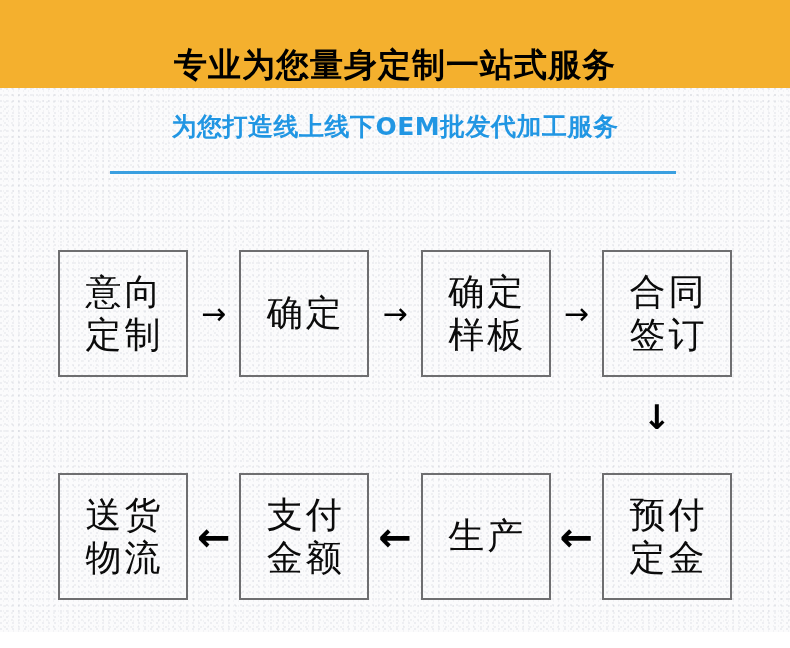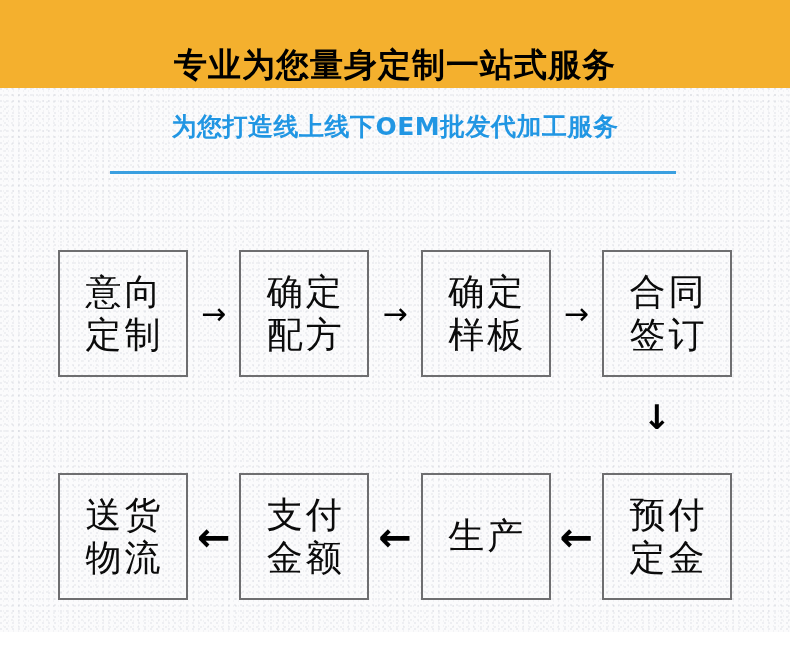--- a/index.html
+++ b/index.html
@@ -174,21 +174,20 @@
 
       <div class="flow-box">
         <span class="line">意向</span>
         <span class="line">定制</span>
       </div>
 
       <div class="arrow arrow-right">→</div>
 
       <div class="flow-box">
         <span class="line">确定</span>
-        <span class="line">配方</span>
       </div>
 
       <div class="arrow arrow-right">→</div>
 
       <div class="flow-box">
         <span class="line">确定</span>
         <span class="line">样板</span>
       </div>
 
       <div class="arrow arrow-right">→</div>

